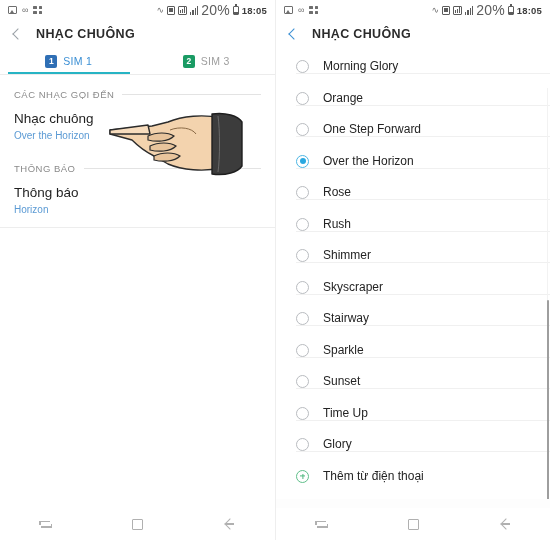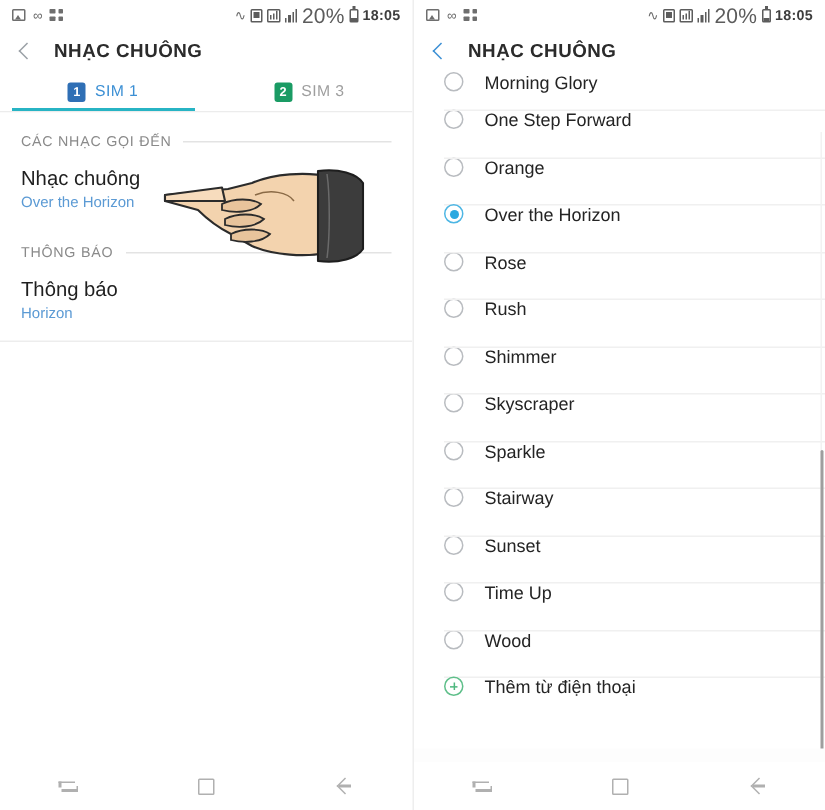--- a/index.html
+++ b/index.html
@@ -96,21 +96,21 @@
   .set-title { font-size: 13.5px; color: #1f1f1f; line-height: 1.35; }
   .set-sub { font-size: 10px; color: #5b9ad4; margin-top: 2px; }
   .set-divider { height: 1px; background: #ededed; margin: 0 0 0 0; }
 
   
   .hand { position: absolute; left: 108px; top: 96px; width: 136px; height: 86px; pointer-events: none; }
 
   
   .rt-list { position: relative; background: #ffffff; height: 451px; overflow: hidden; }
   .rt-row {
-    display: flex; align-items: flex-start; gap: 14px;
+    display: flex; align-items: flex-end; gap: 14px;
     height: 31.5px; padding: 0 12px 0 20px; cursor: pointer; position: relative;
   }
   .rt-row + .rt-row::before {
     content: ""; position: absolute; left: 20px; right: 0; top: 0; height: 1px; background: #f0f0f0;
   }
   .radio { width: 13px; height: 13px; border-radius: 50%; border: 1.3px solid #b9bcc0; flex: 0 0 auto; }
   .radio.on { border-color: #4db6e4; border-width: 1.6px; position: relative; }
   .radio.on::after {
     content: ""; position: absolute; left: 50%; top: 50%; transform: translate(-50%,-50%);
     width: 6px; height: 6px; border-radius: 50%; background: #2aa8e0;
@@ -305,25 +305,25 @@
     </div>
 
     <div class="rt-list">
 
       <div class="rt-row" style="height:25px;">
         <span class="radio"></span>
         <span class="rt-label">Morning Glory</span>
       </div>
       <div class="rt-row">
         <span class="radio"></span>
+        <span class="rt-label">Orange</span>
+      </div>
+      <div class="rt-row">
+        <span class="radio"></span>
         <span class="rt-label">One Step Forward</span>
-      </div>
-      <div class="rt-row">
-        <span class="radio"></span>
-        <span class="rt-label">Orange</span>
       </div>
       <div class="rt-row">
         <span class="radio on"></span>
         <span class="rt-label">Over the Horizon</span>
       </div>
       <div class="rt-row">
         <span class="radio"></span>
         <span class="rt-label">Rose</span>
       </div>
       <div class="rt-row">
@@ -333,37 +333,37 @@
       <div class="rt-row">
         <span class="radio"></span>
         <span class="rt-label">Shimmer</span>
       </div>
       <div class="rt-row">
         <span class="radio"></span>
         <span class="rt-label">Skyscraper</span>
       </div>
       <div class="rt-row">
         <span class="radio"></span>
+        <span class="rt-label">Stairway</span>
+      </div>
+      <div class="rt-row">
+        <span class="radio"></span>
         <span class="rt-label">Sparkle</span>
       </div>
       <div class="rt-row">
         <span class="radio"></span>
-        <span class="rt-label">Stairway</span>
-      </div>
-      <div class="rt-row">
-        <span class="radio"></span>
         <span class="rt-label">Sunset</span>
       </div>
       <div class="rt-row">
         <span class="radio"></span>
         <span class="rt-label">Time Up</span>
       </div>
       <div class="rt-row">
         <span class="radio"></span>
-        <span class="rt-label">Wood</span>
+        <span class="rt-label">Glory</span>
       </div>
       <div class="rt-row">
         <span class="plus-ico"></span>
         <span class="rt-label">Thêm từ điện thoại</span>
       </div>
 
       <div class="scroll-track"></div>
       <div class="scrollbar" style="top:252px;height:215px;"></div>
     </div>
 

